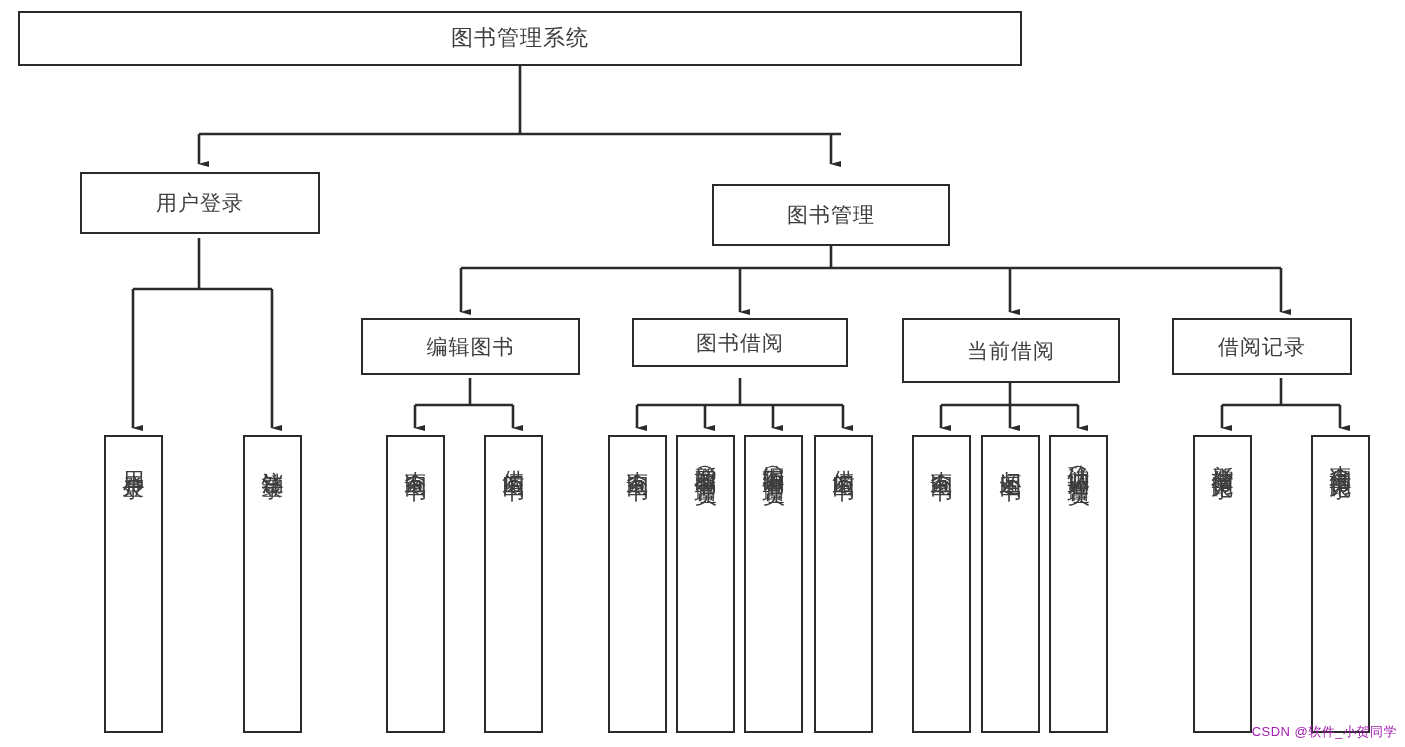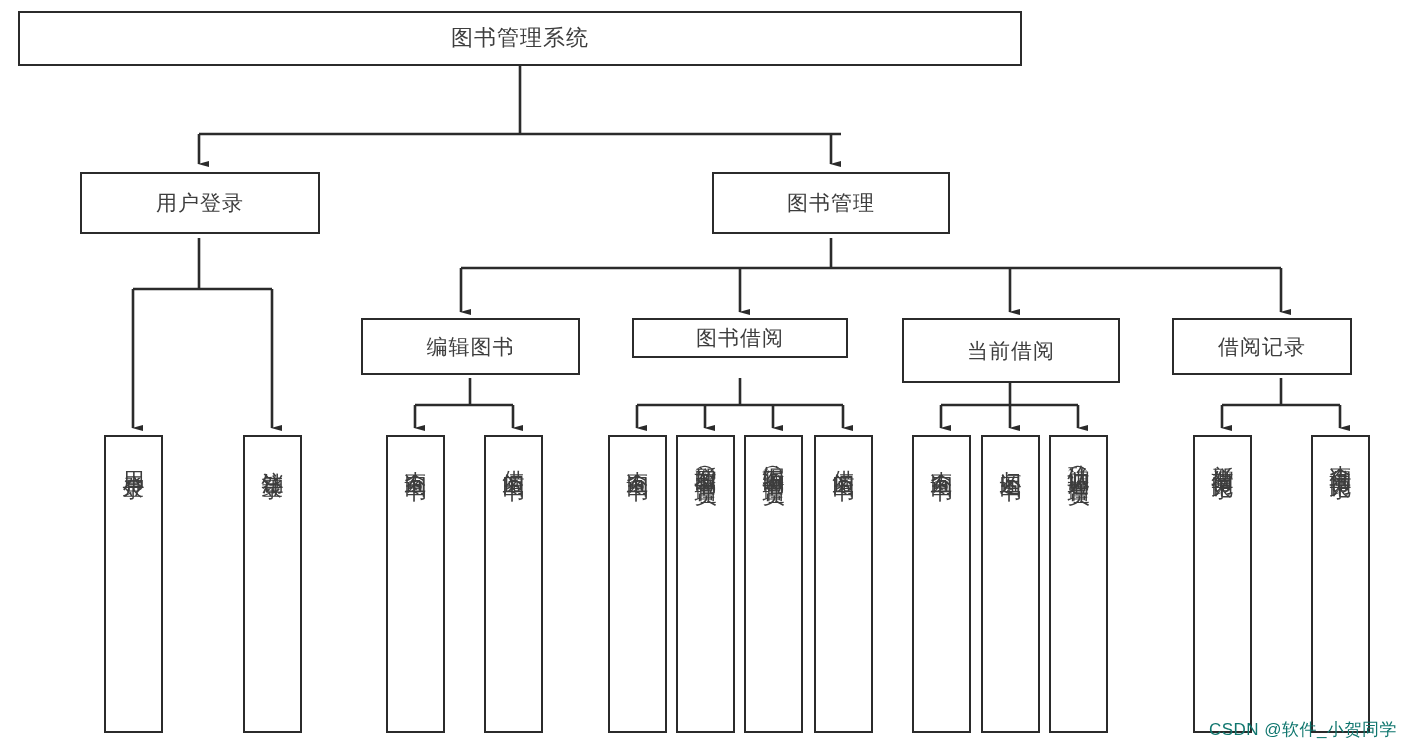--- a/index.html
+++ b/index.html
@@ -48,22 +48,22 @@
     padding-top:16px;
     line-height:1;
   }
   .node.vert.tall{
     padding-top:10px;
   }
   .watermark{
     position:absolute;
     right:8px;
     bottom:6px;
-    font-size:17px;
-    color:#0f766e;
+    font-size:13px;
+    color:#a21caf;
     letter-spacing:0.5px;
     z-index:5;
     white-space:nowrap;
   }
 </style>
 </head>
 <body>
 
 <div id="diagram">
 
@@ -118,28 +118,28 @@
     </g>
   </svg>
 
   <div class="node horiz root" style="left:18px;top:11px;width:1004px;height:55px;">
     <span>图书管理系统</span>
   </div>
 
   <div class="node horiz" style="left:80px;top:172px;width:240px;height:62px;">
     <span>用户登录</span>
   </div>
-  <div class="node horiz" style="left:712px;top:172px;width:238px;height:62px;">
+  <div class="node horiz" style="left:712px;top:184px;width:238px;height:62px;">
     <span>图书管理</span>
   </div>
 
   <div class="node horiz" style="left:361px;top:318px;width:219px;height:57px;">
     <span>编辑图书</span>
   </div>
-  <div class="node horiz" style="left:632px;top:318px;width:216px;height:40px;">
+  <div class="node horiz" style="left:632px;top:318px;width:216px;height:49px;">
     <span>图书借阅</span>
   </div>
   <div class="node horiz" style="left:902px;top:318px;width:218px;height:65px;">
     <span>当前借阅</span>
   </div>
   <div class="node horiz" style="left:1172px;top:318px;width:180px;height:57px;">
     <span>借阅记录</span>
   </div>
 
   <div class="node vert" style="left:104px;top:435px;width:59px;height:298px;">

